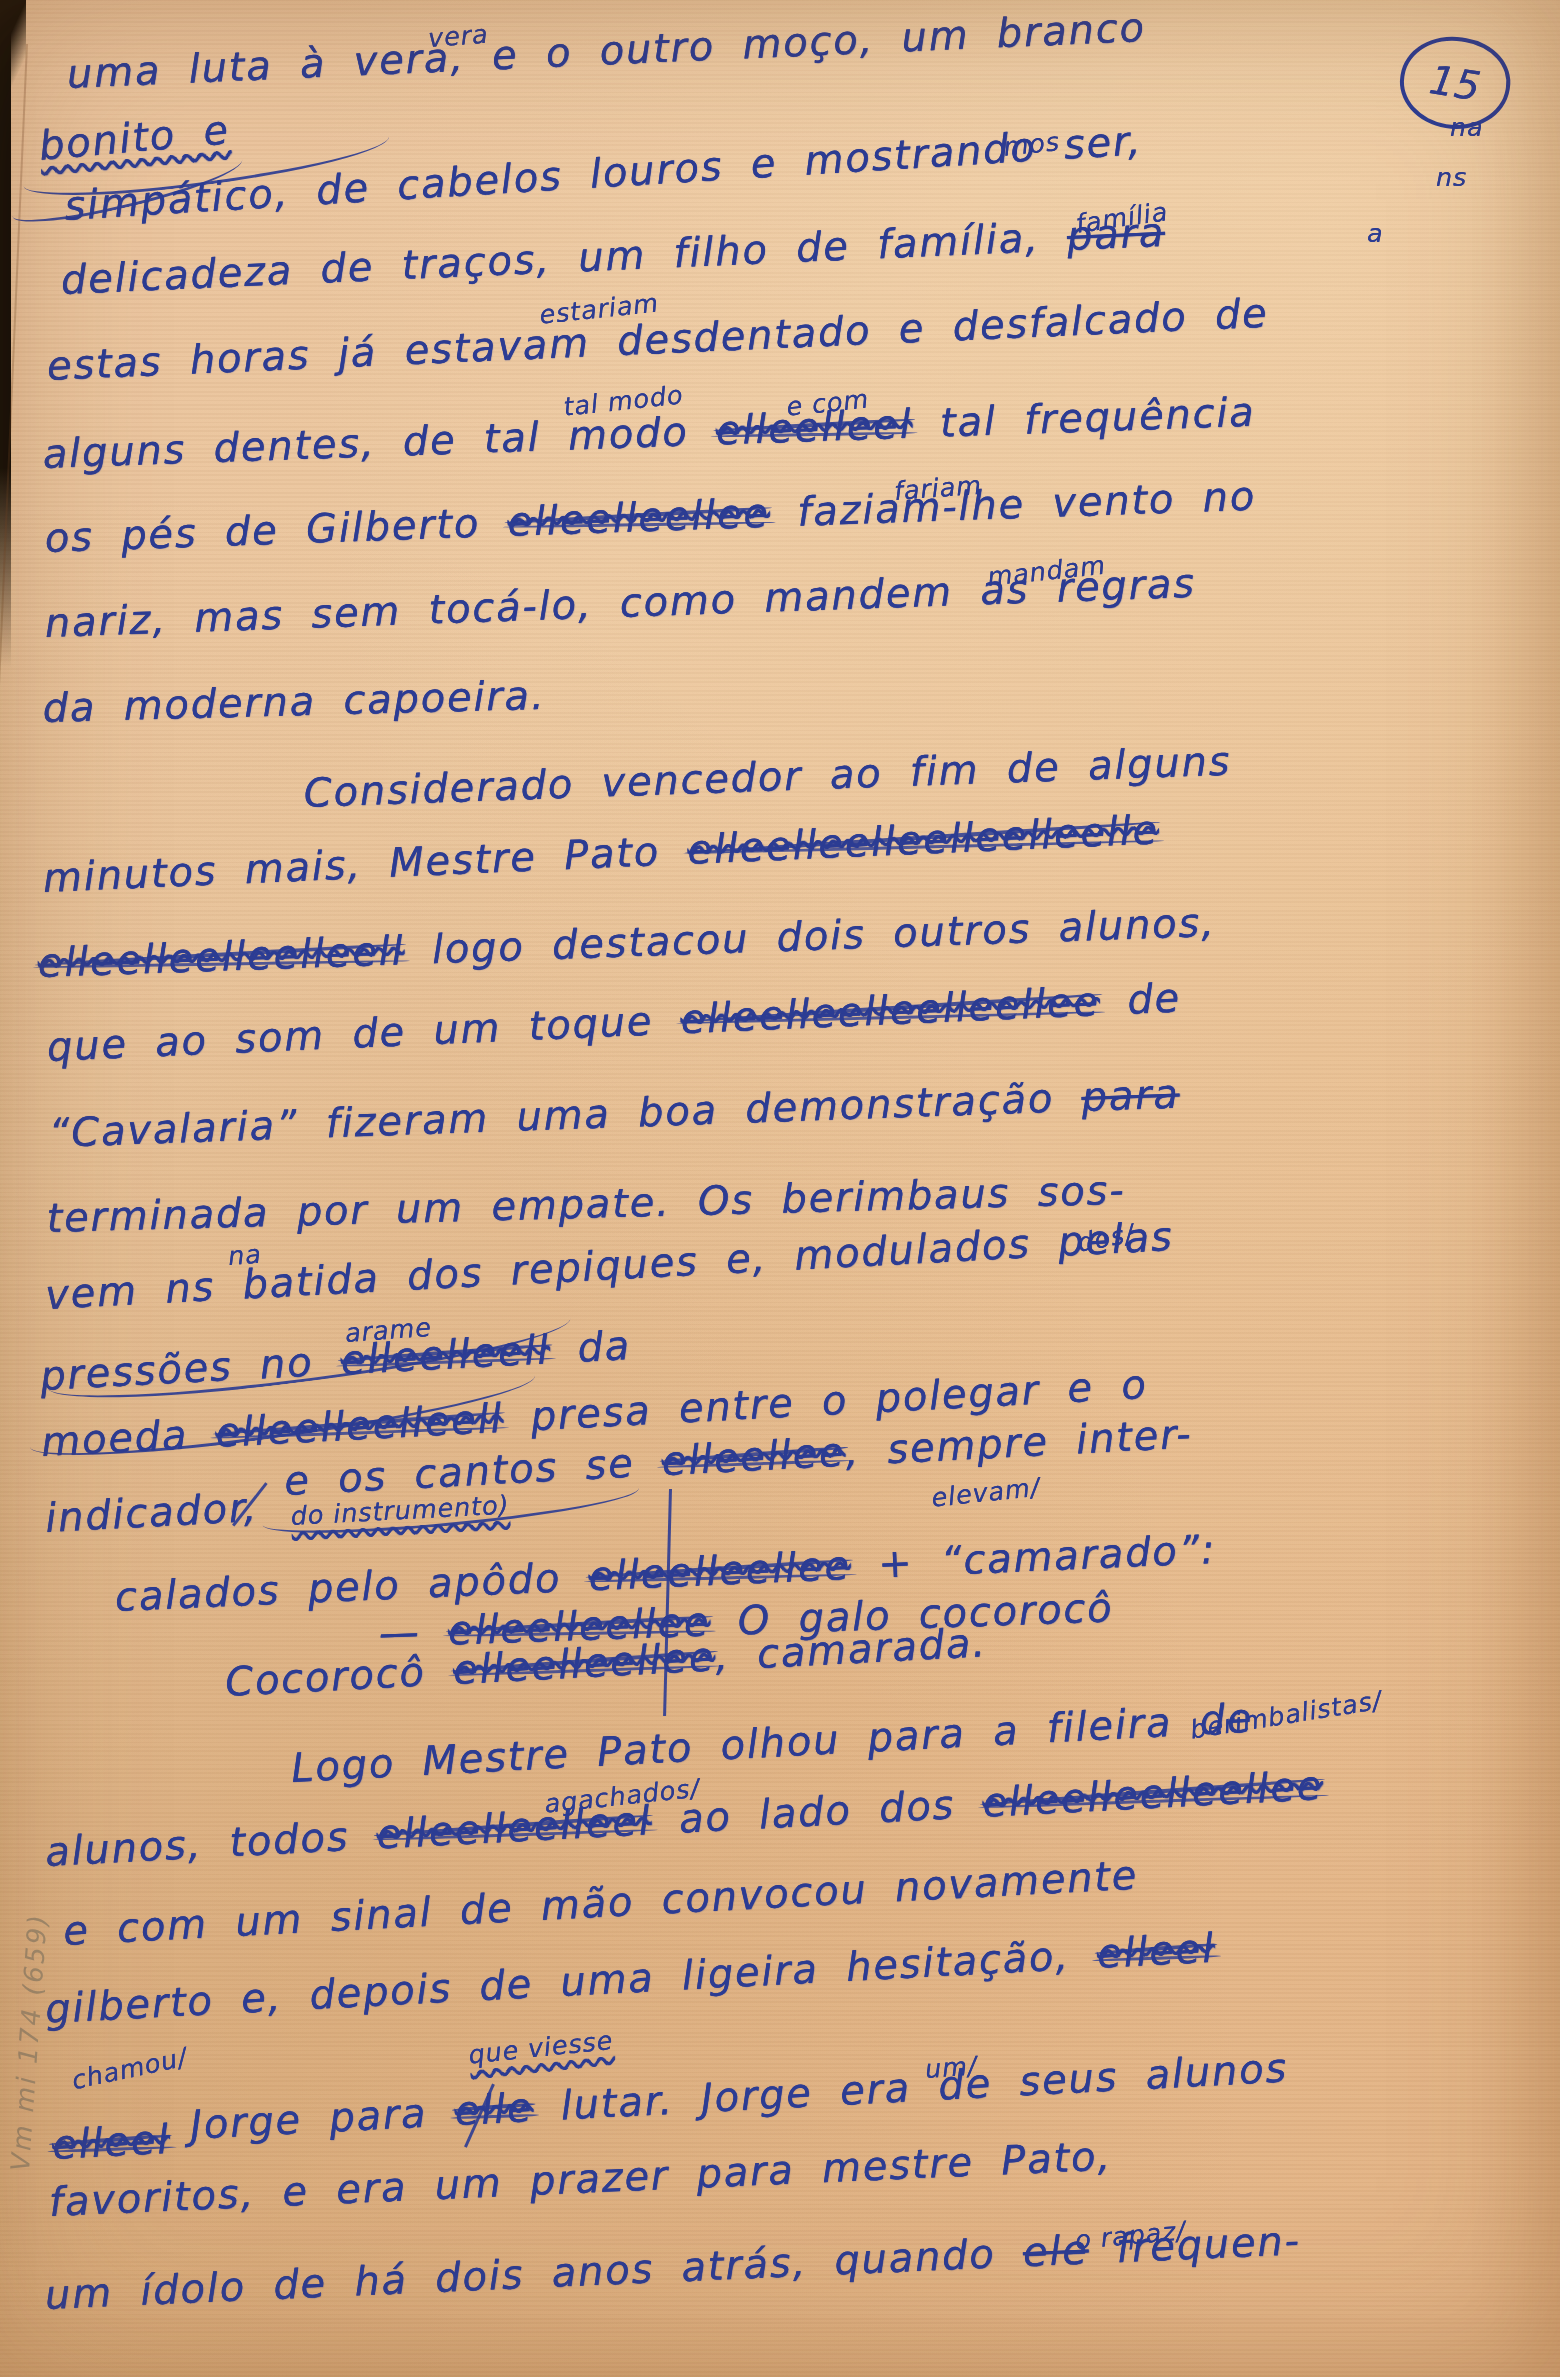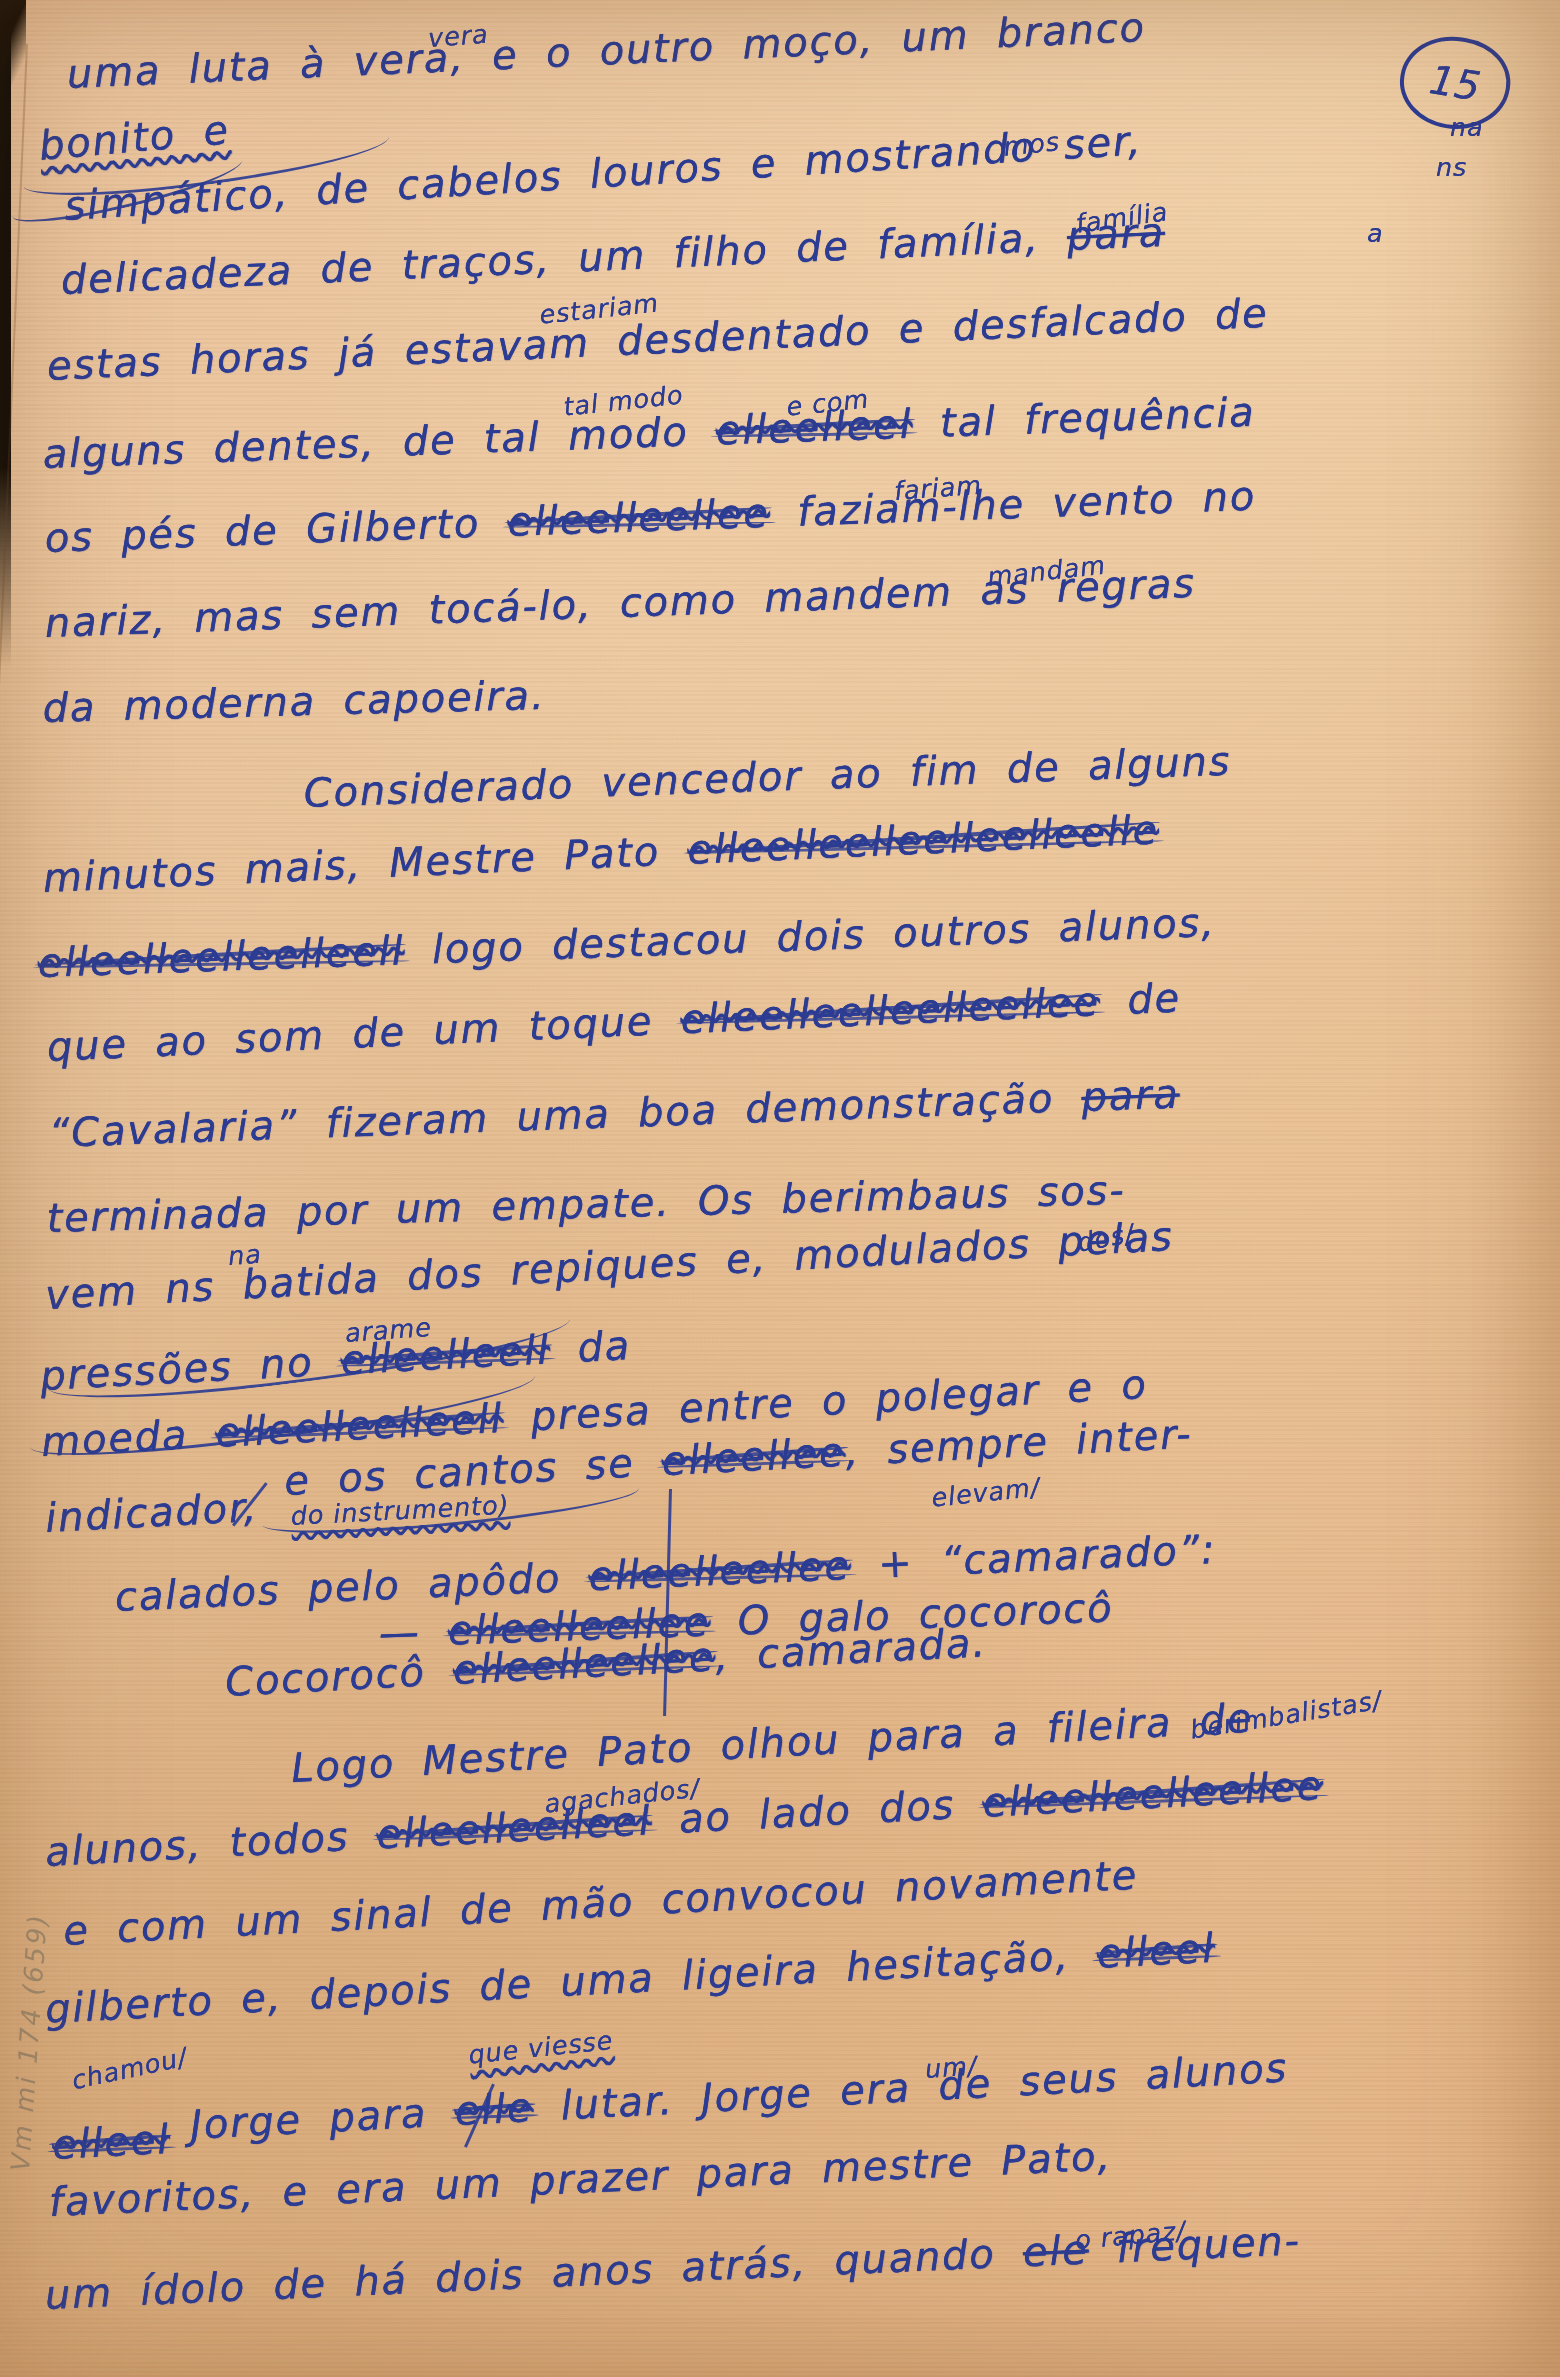--- a/index.html
+++ b/index.html
@@ -92,21 +92,21 @@
     <div class="line" style="left: 290px; top: 1745px; transform: rotate(-3deg);"><span class="w">Logo Mestre Pato olhou para a fileira de</span></div>
     <div class="line" style="left: 44px; top: 1829px; transform: rotate(-3deg);"><span class="w">alunos, todos </span><span class="scrib">elleelleelleel</span><span class="w"> ao lado dos </span><span class="scrib">elleelleelleellee</span></div>
     <div class="line" style="left: 62px; top: 1908px; transform: rotate(-3deg);"><span class="w">e com um sinal de mão convocou novamente</span></div>
     <div class="line" style="left: 44px; top: 1986px; transform: rotate(-3deg);"><span class="w">gilberto e, depois de uma ligeira hesitação, </span><span class="scrib">elleel</span></div>
     <div class="line" style="left: 51px; top: 2122px; transform: rotate(-3deg);"><span class="scrib">elleel</span></div>
     <div class="line" style="left: 189px; top: 2102px; transform: rotate(-3deg);"><span class="w">Jorge para </span><span class="scrib">elle</span><span class="w"> lutar. Jorge era  de seus alunos</span></div>
     <div class="line" style="left: 48px; top: 2179px; transform: rotate(-2.5deg);"><span class="w">favoritos, e era um prazer para mestre Pato,</span></div>
     <div class="line" style="left: 44px; top: 2272px; transform: rotate(-2.5deg);"><span class="w">um ídolo de há dois anos atrás, quando </span><span class="crossed">ele</span><span class="w"> frequen-</span></div>
     <span class="ins" style="left: 427px; top: 23px; transform: rotate(-4deg);">vera</span>
     <span class="ins" style="left: 1450px; top: 112px; transform: rotate(0deg);">na</span>
-    <span class="ins" style="left: 1436px; top: 152px; transform: rotate(0deg);">ns</span>
+    <span class="ins" style="left: 1436px; top: 162px; transform: rotate(0deg);">ns</span>
     <span class="ins" style="left: 1002px; top: 132px; transform: rotate(-6deg);">mos</span>
     <span class="ins" style="left: 1074px; top: 209px; transform: rotate(-8deg);">família</span>
     <span class="ins" style="left: 1367px; top: 218px; transform: rotate(0deg);">a</span>
     <span class="ins" style="left: 538px; top: 300px; transform: rotate(-6deg);">estariam</span>
     <span class="ins" style="left: 562px; top: 392px; transform: rotate(-6deg);">tal modo</span>
     <span class="ins" style="left: 785px; top: 392px; transform: rotate(-6deg);">e com</span>
     <span class="ins" style="left: 893px; top: 476px; transform: rotate(-4deg);">fariam</span>
     <span class="ins" style="left: 986px; top: 562px; transform: rotate(-6deg);">mandam</span>
     <span class="ins" style="left: 227px; top: 1241px; transform: rotate(-4deg);">na</span>
     <span class="ins" style="left: 1075px; top: 1228px; transform: rotate(-10deg);">dos/</span>

